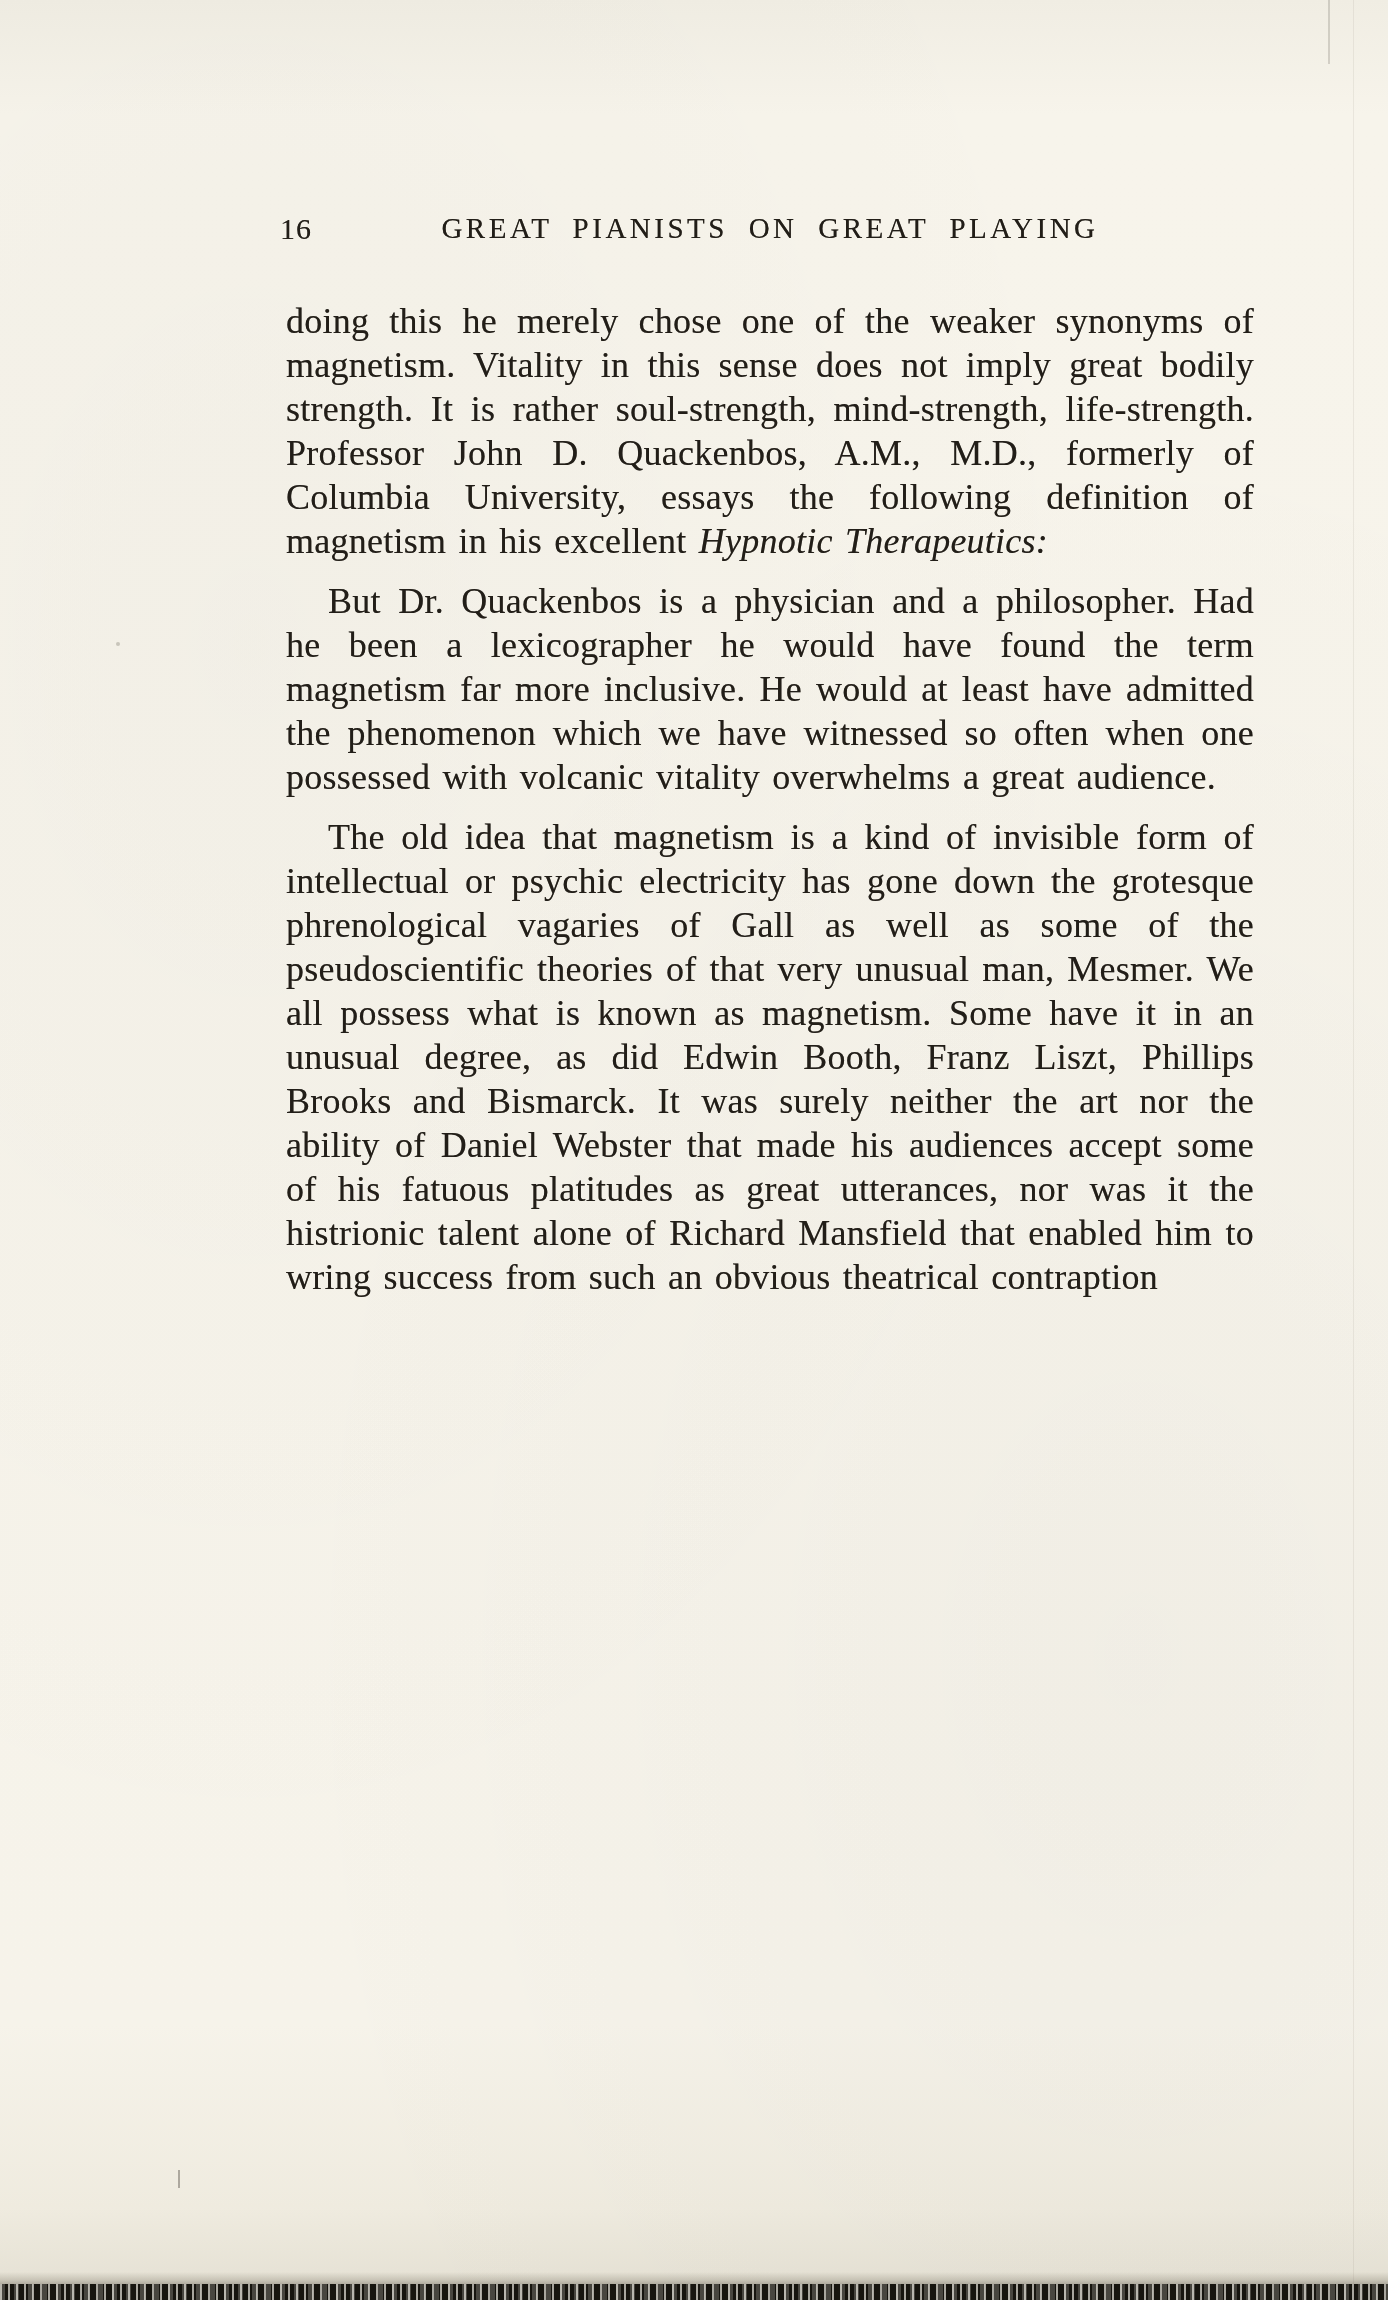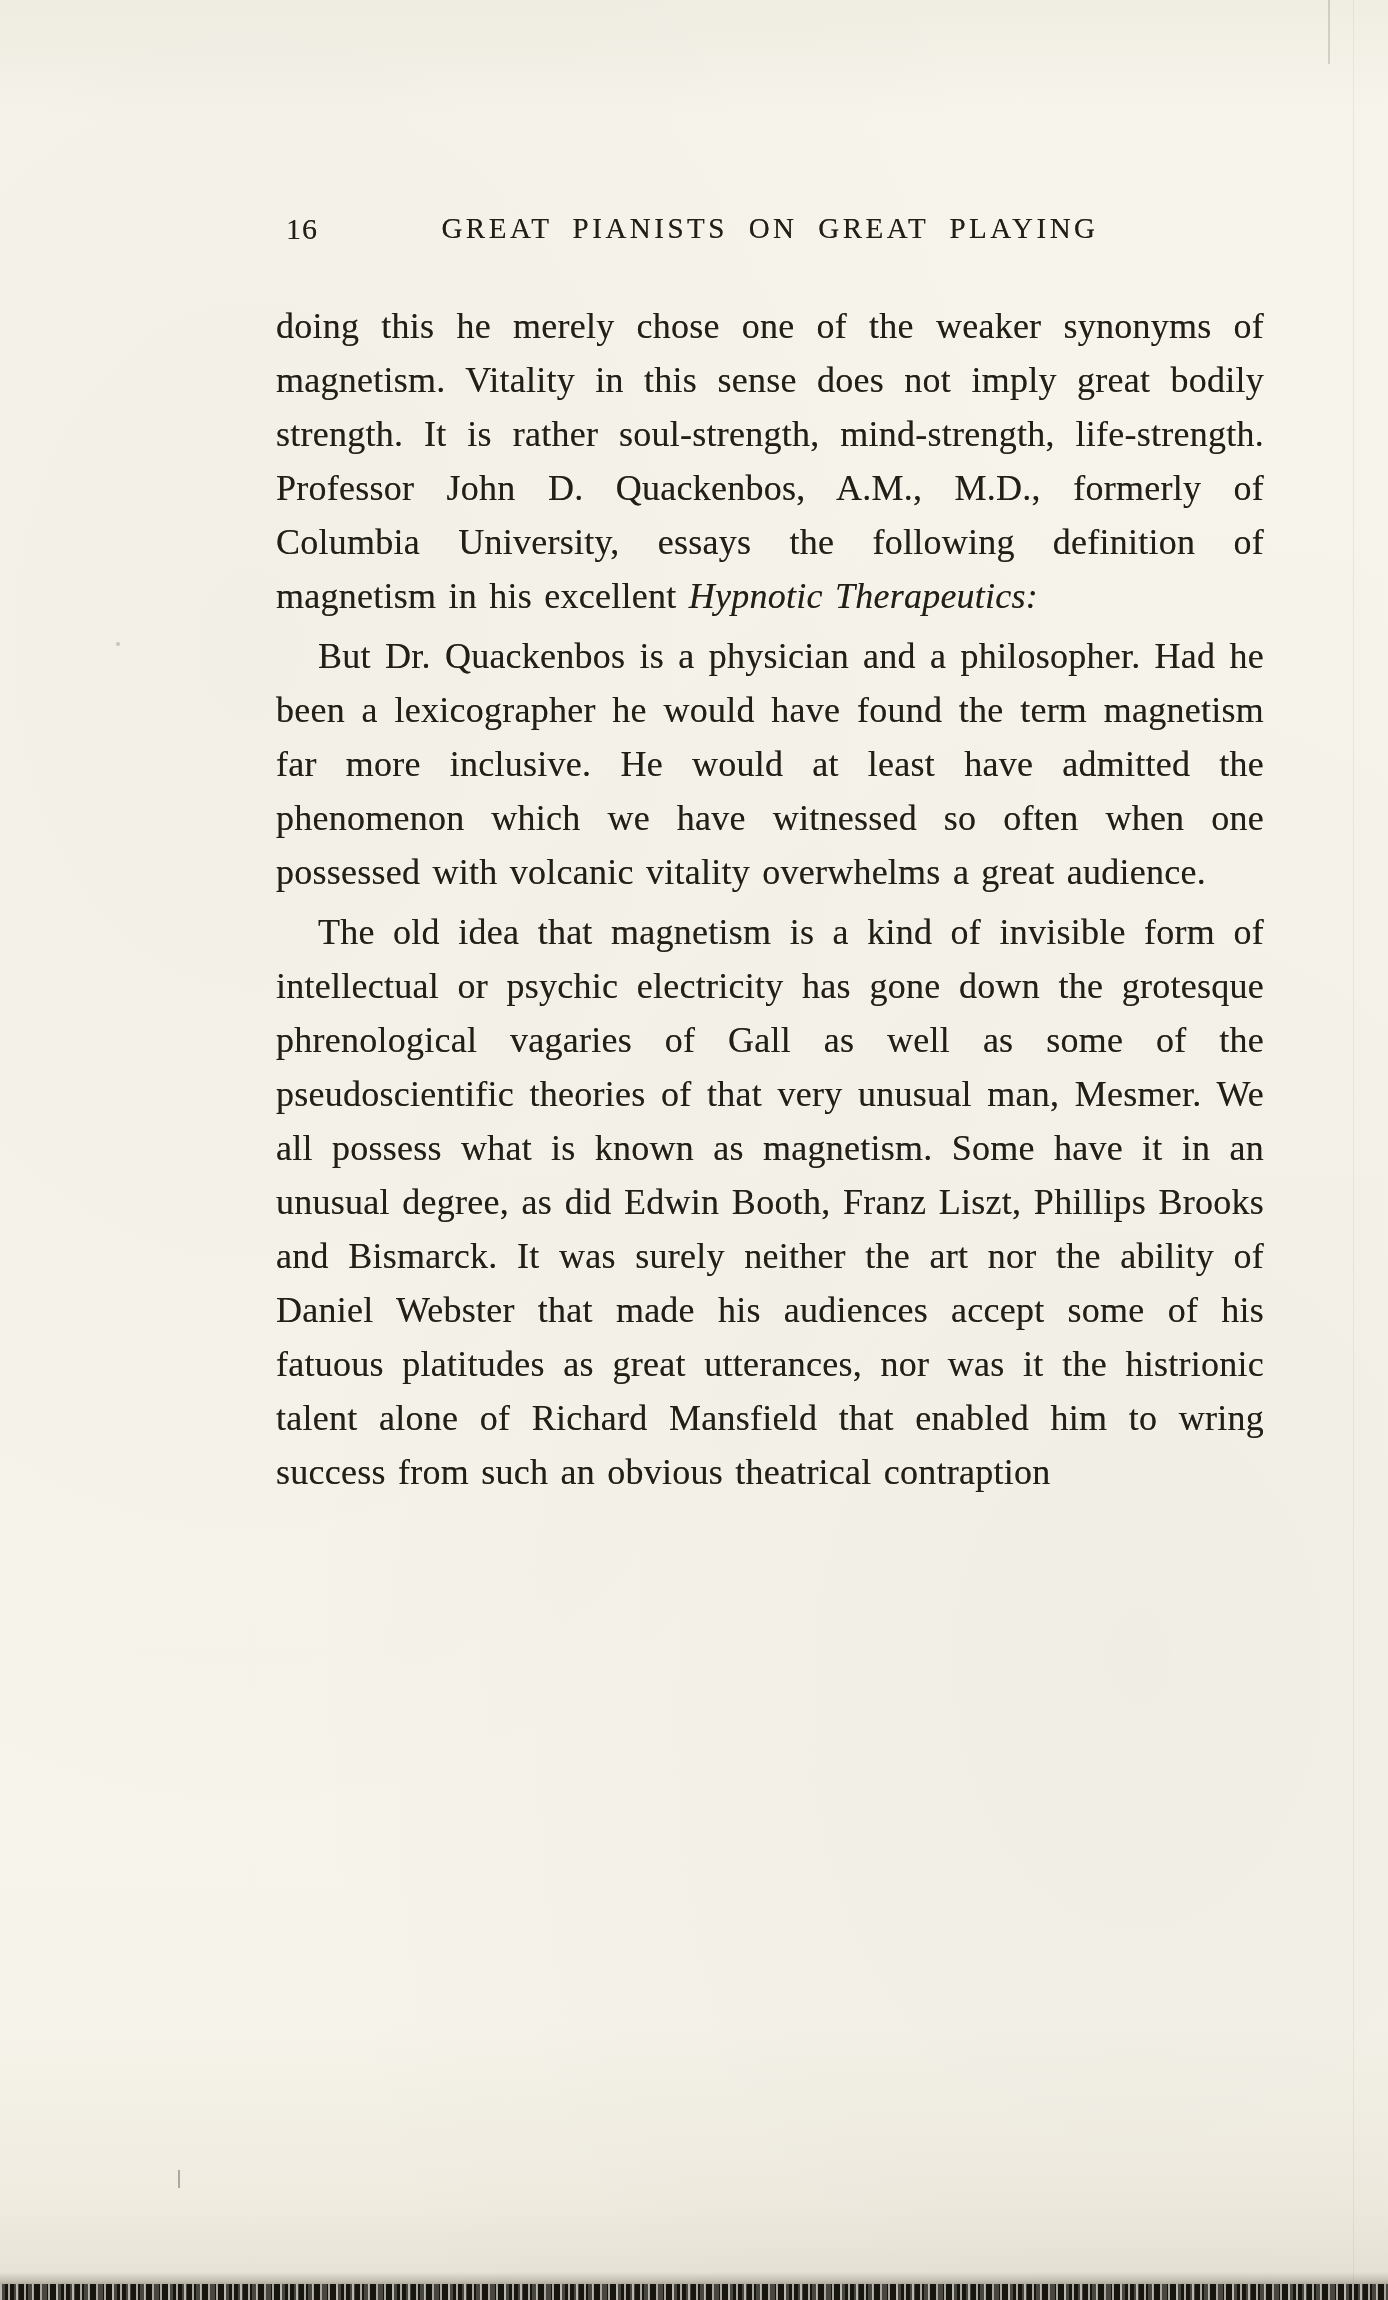--- a/index.html
+++ b/index.html
@@ -31,29 +31,29 @@
     text-align: center;
     font-size: 29px;
     letter-spacing: 3.5px;
     word-spacing: 10px;
     white-space: nowrap;
     margin: 0 0 54px 0;
     text-shadow: 0 0 0.5px rgba(34,30,24,0.65);
   }
   .page-number {
     position: absolute;
-    left: 16px;
+    left: 10px;
     top: 0;
     letter-spacing: 1px;
     font-size: 30px;
   }
   .para {
-    margin: 6px;
+    margin: 16px;
     font-size: 36px;
-    line-height: 54px;
+    line-height: 44px;
     text-align: justify;
     letter-spacing: 0.25px;
     word-spacing: 3px;
     text-shadow: 0 0 0.5px rgba(34,30,24,0.55);
   }
   .para.indented { text-indent: 42px; }
   .para em.book-title { font-style: italic; }
   .quote {
     margin: 26px 0 38px 0;
     font-size: 28.5px;

